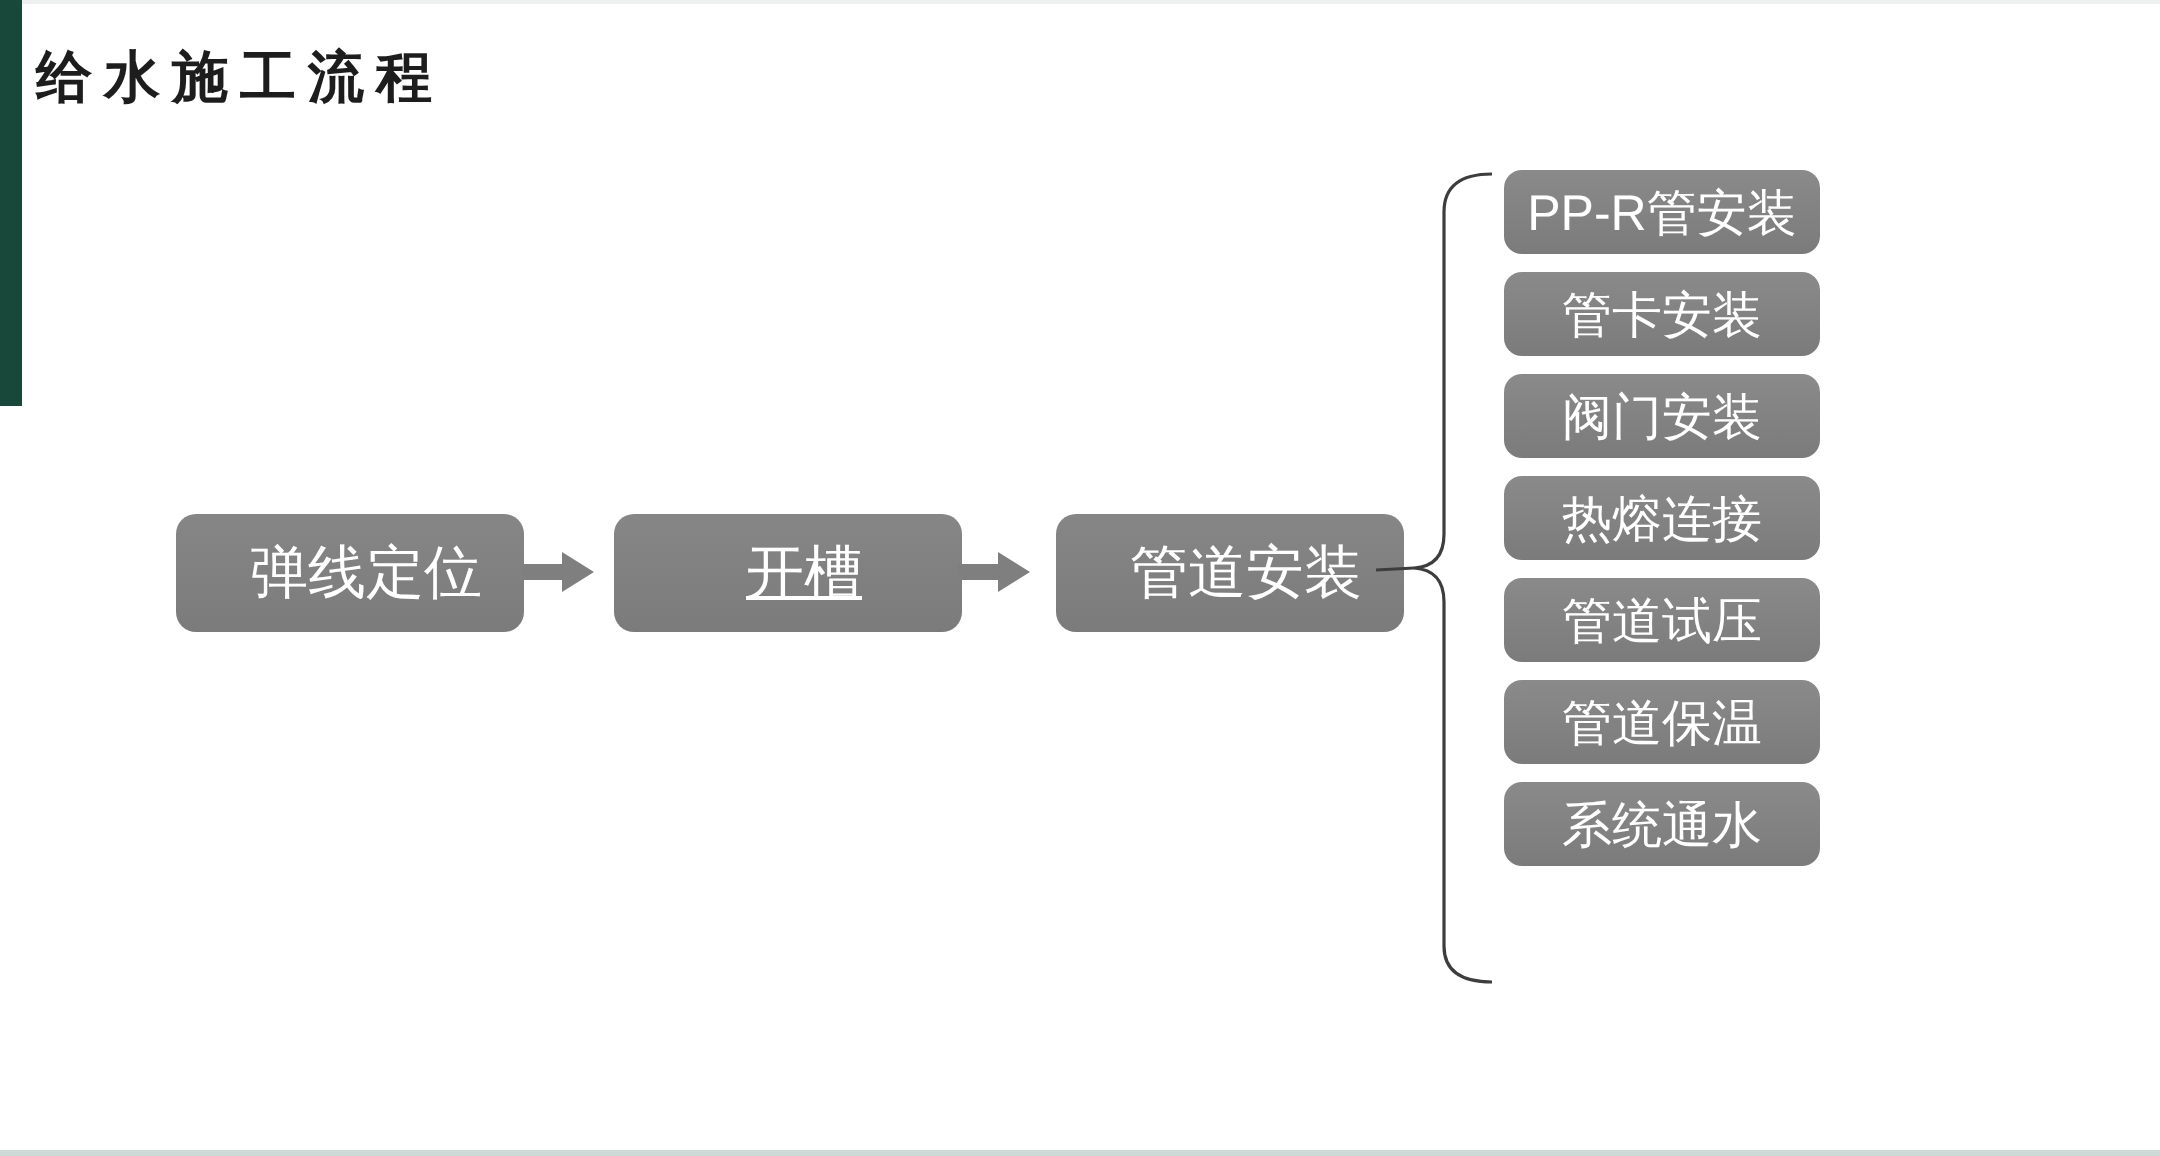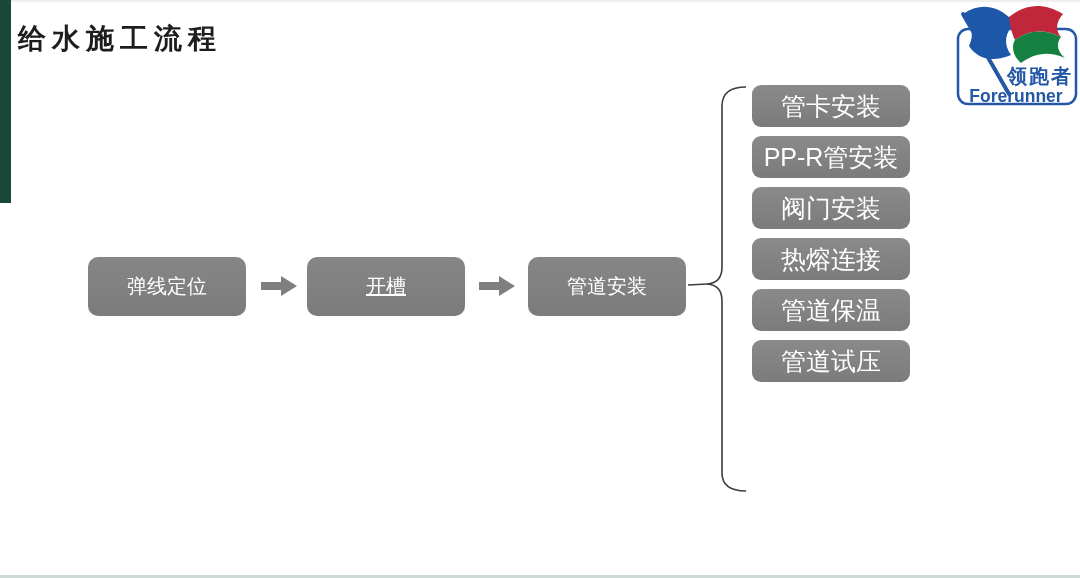--- a/index.html
+++ b/index.html
@@ -30,21 +30,21 @@
     letter-spacing: 6px; white-space: nowrap;
   }
   .gray-box {
     position: absolute;
     background: linear-gradient(#868686, #7b7b7b);
     border-radius: 10px;
     color: #ffffff;
     display: flex; align-items: center; justify-content: center;
     white-space: nowrap;
   }
-  .main-box { width: 158px; height: 59px; top: 257px; font-size: 20px; }
+  .main-box { width: 158px; height: 59px; top: 257px; font-size: 29px; padding-left: 16px; }
   .main-box-1 { left: 88px; }
   .main-box-2 { left: 307px; text-decoration: underline; }
   .main-box-3 { left: 528px; }
   .flow-arrow { position: absolute; top: 276px; }
   .flow-arrow-1 { left: 261px; }
   .flow-arrow-2 { left: 479px; }
   .brace-svg { position: absolute; left: 680px; top: 78px; }
   .sub-col {
     position: absolute; left: 752px; top: 85px;
     display: flex; flex-direction: column; gap: 9px;
@@ -63,31 +63,20 @@
 </head>
 <body>
 
 <div class="slide">
 
   <div class="top-line"></div>
   <div class="left-bar"></div>
 
   <h1 class="title">给水施工流程</h1>
 
-  <div class="logo">
-    <svg width="137" height="106" viewBox="0 0 137 106">
-      <rect x="15" y="27" width="118" height="75" rx="10" fill="#ffffff" stroke="#2458a6" stroke-width="2.5"></rect>
-      <path d="M20,12 L66,92" stroke="#2458a6" stroke-width="4" stroke-linecap="round" fill="none"></path>
-      <path d="M20,12 C36,1 52,3 66,15 L72,21 C62,30 60,42 68,53 C50,61 34,57 26,44 C32,32 28,22 20,12 Z" fill="#1d57a8"></path>
-      <path d="M66,15 C82,2 100,0 120,12 C113,20 112,28 118,35 C100,26 84,29 72,38 C68,30 67,21 66,15 Z" fill="#c0273a"></path>
-      <path d="M72,38 C84,29 100,26 118,35 C113,42 114,49 122,56 C104,48 90,52 78,61 C70,54 68,45 72,38 Z" fill="#15803f"></path>
-      <text x="97" y="81" text-anchor="middle" font-size="20" font-weight="bold" fill="#2458a6" letter-spacing="2" font-family="Liberation Sans, sans-serif">领跑者</text>
-      <text x="73" y="100" text-anchor="middle" font-size="17.5" font-weight="bold" fill="#2458a6" font-family="Liberation Sans, sans-serif">Forerunner</text>
-    </svg>
-  </div>
 
   <div class="gray-box main-box main-box-1">弹线定位</div>
 
   <svg class="flow-arrow flow-arrow-1" width="36" height="20" viewBox="0 0 36 20">
     <polygon points="0,6 20,6 20,0 36,10 20,20 20,14 0,14" fill="#7f7f7f"></polygon>
   </svg>
 
   <div class="gray-box main-box main-box-2">开槽</div>
 
   <svg class="flow-arrow flow-arrow-2" width="36" height="20" viewBox="0 0 36 20">
@@ -95,22 +84,23 @@
   </svg>
 
   <div class="gray-box main-box main-box-3">管道安装</div>
 
   <svg class="brace-svg" width="76" height="422" viewBox="0 0 76 422">
     <path d="M8,207 L27,206" stroke="#3d3d3d" stroke-width="1.6" fill="none"></path>
     <path d="M66,9 Q42,9 42,28 L42,189 Q42,205 27,206 Q42,207 42,223 L42,395 Q42,413 66,413" stroke="#3d3d3d" stroke-width="1.6" fill="none"></path>
   </svg>
 
   <div class="sub-col">
+    <div class="sub-box">PP-R管安装</div>
     <div class="sub-box">管卡安装</div>
-    <div class="sub-box">PP-R管安装</div>
     <div class="sub-box">阀门安装</div>
     <div class="sub-box">热熔连接</div>
+    <div class="sub-box">管道试压</div>
     <div class="sub-box">管道保温</div>
-    <div class="sub-box">管道试压</div>
+    <div class="sub-box">系统通水</div>
   </div>
 
   <div class="bottom-line"></div>
 </div>
 
 </body></html>

